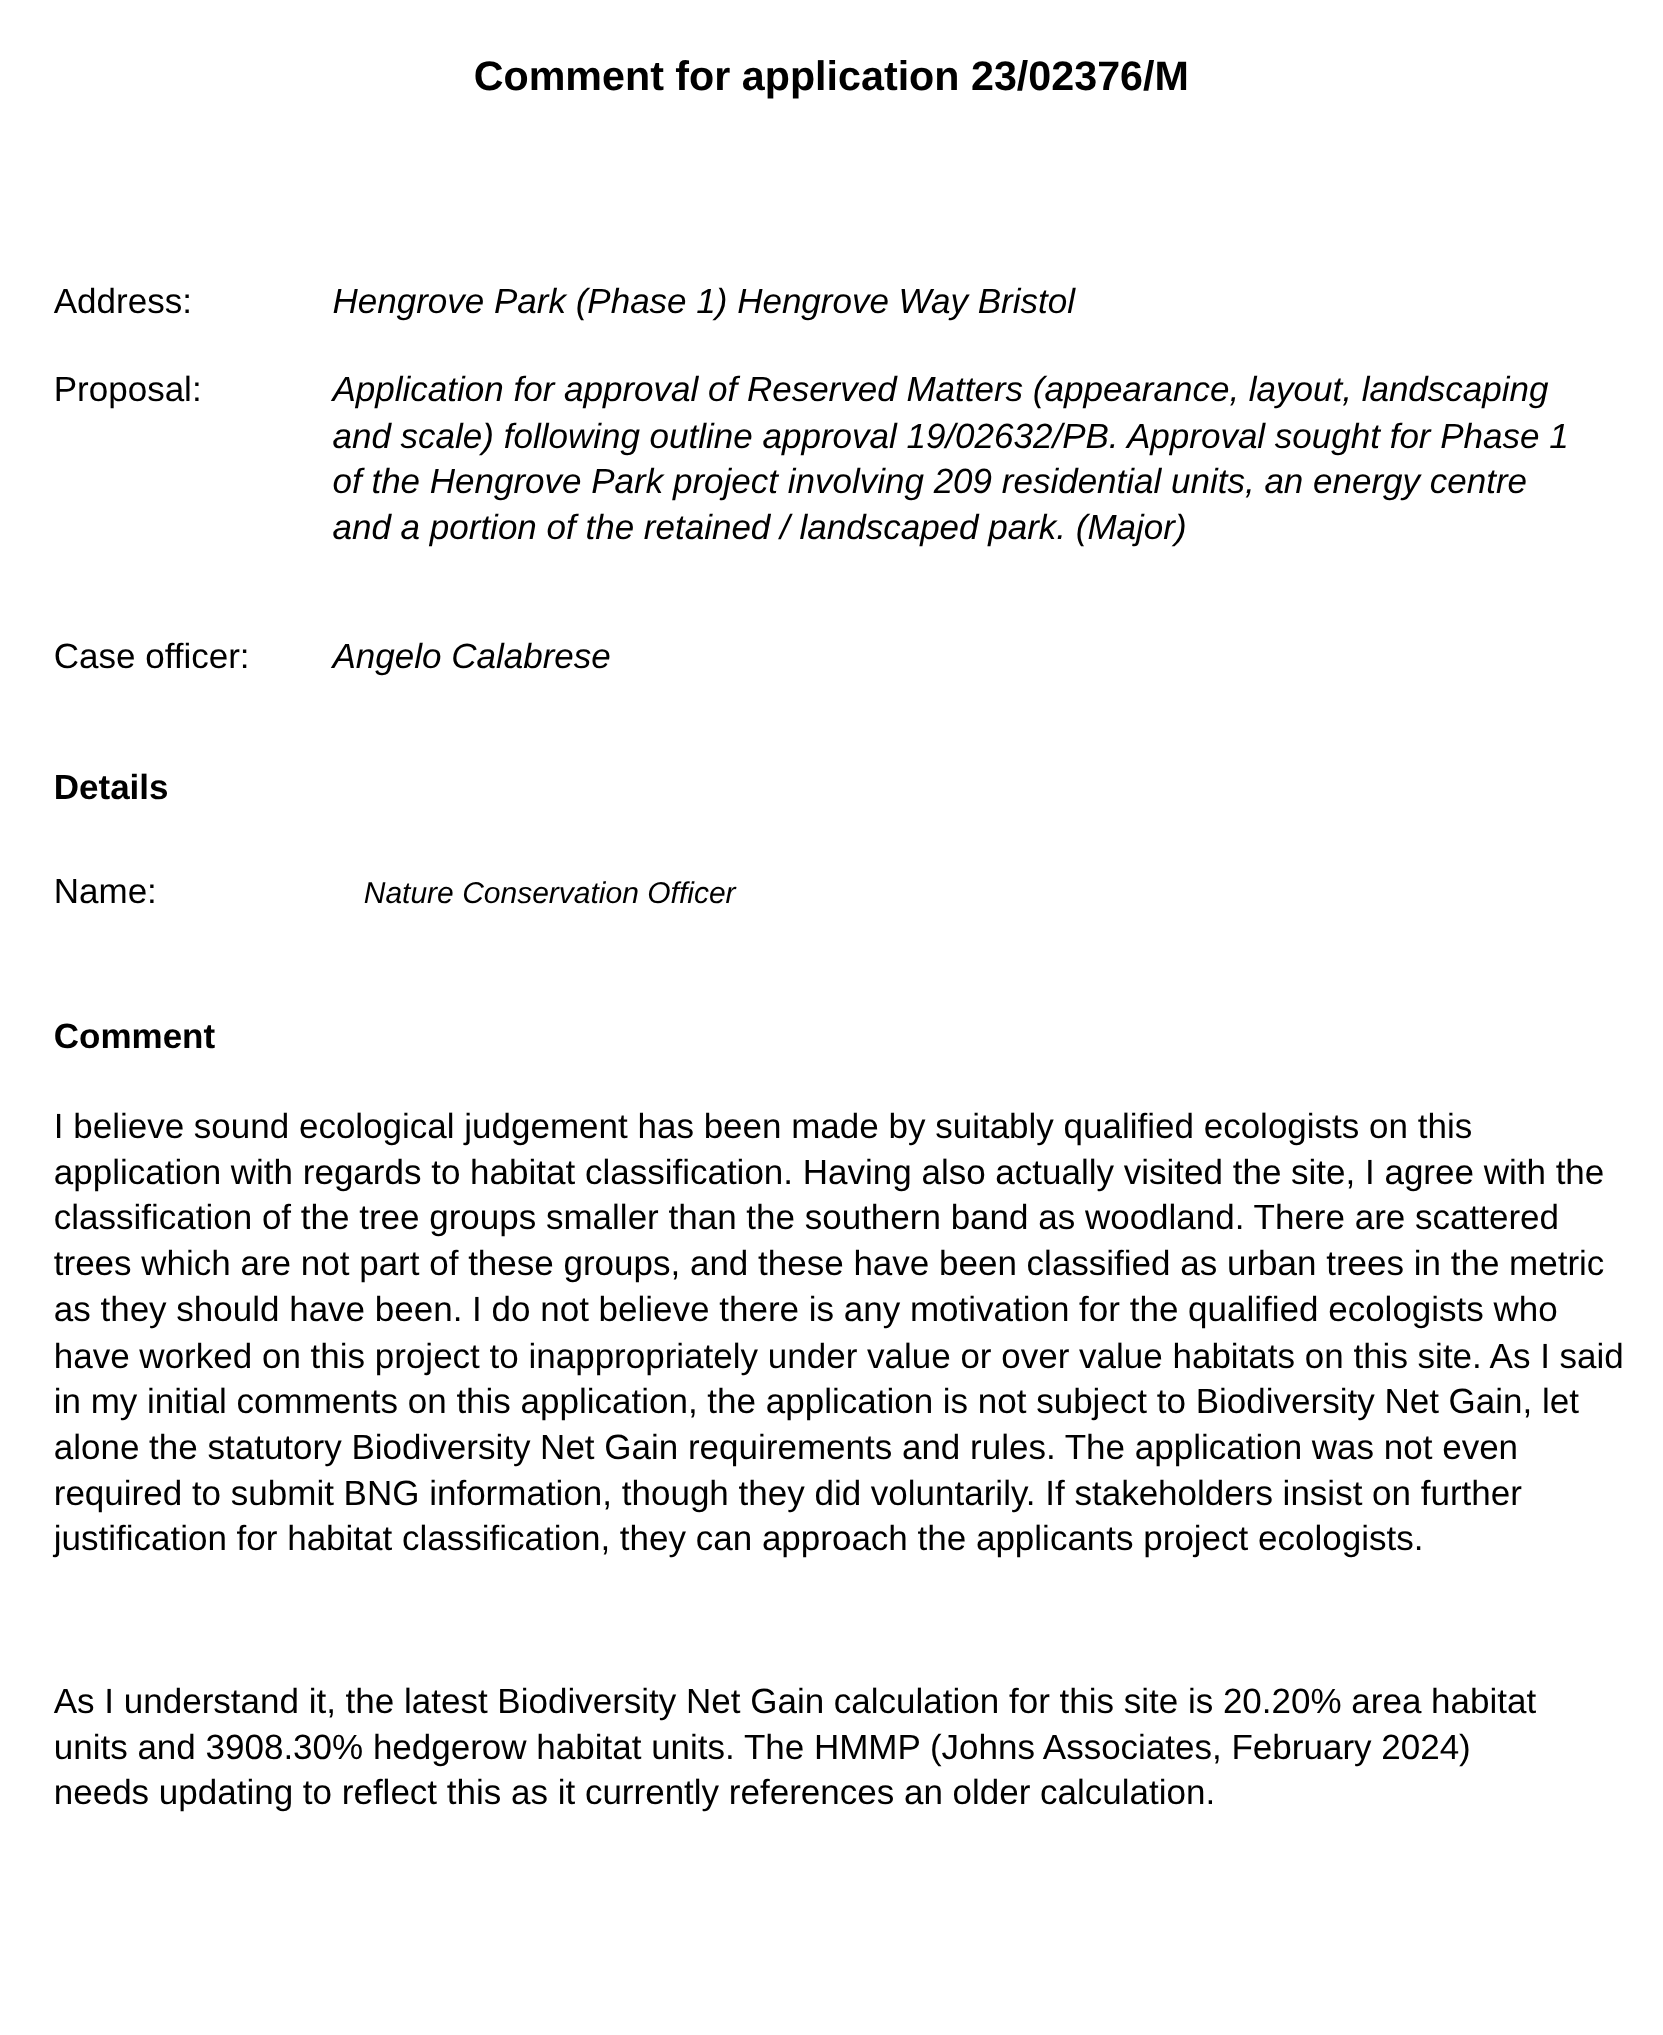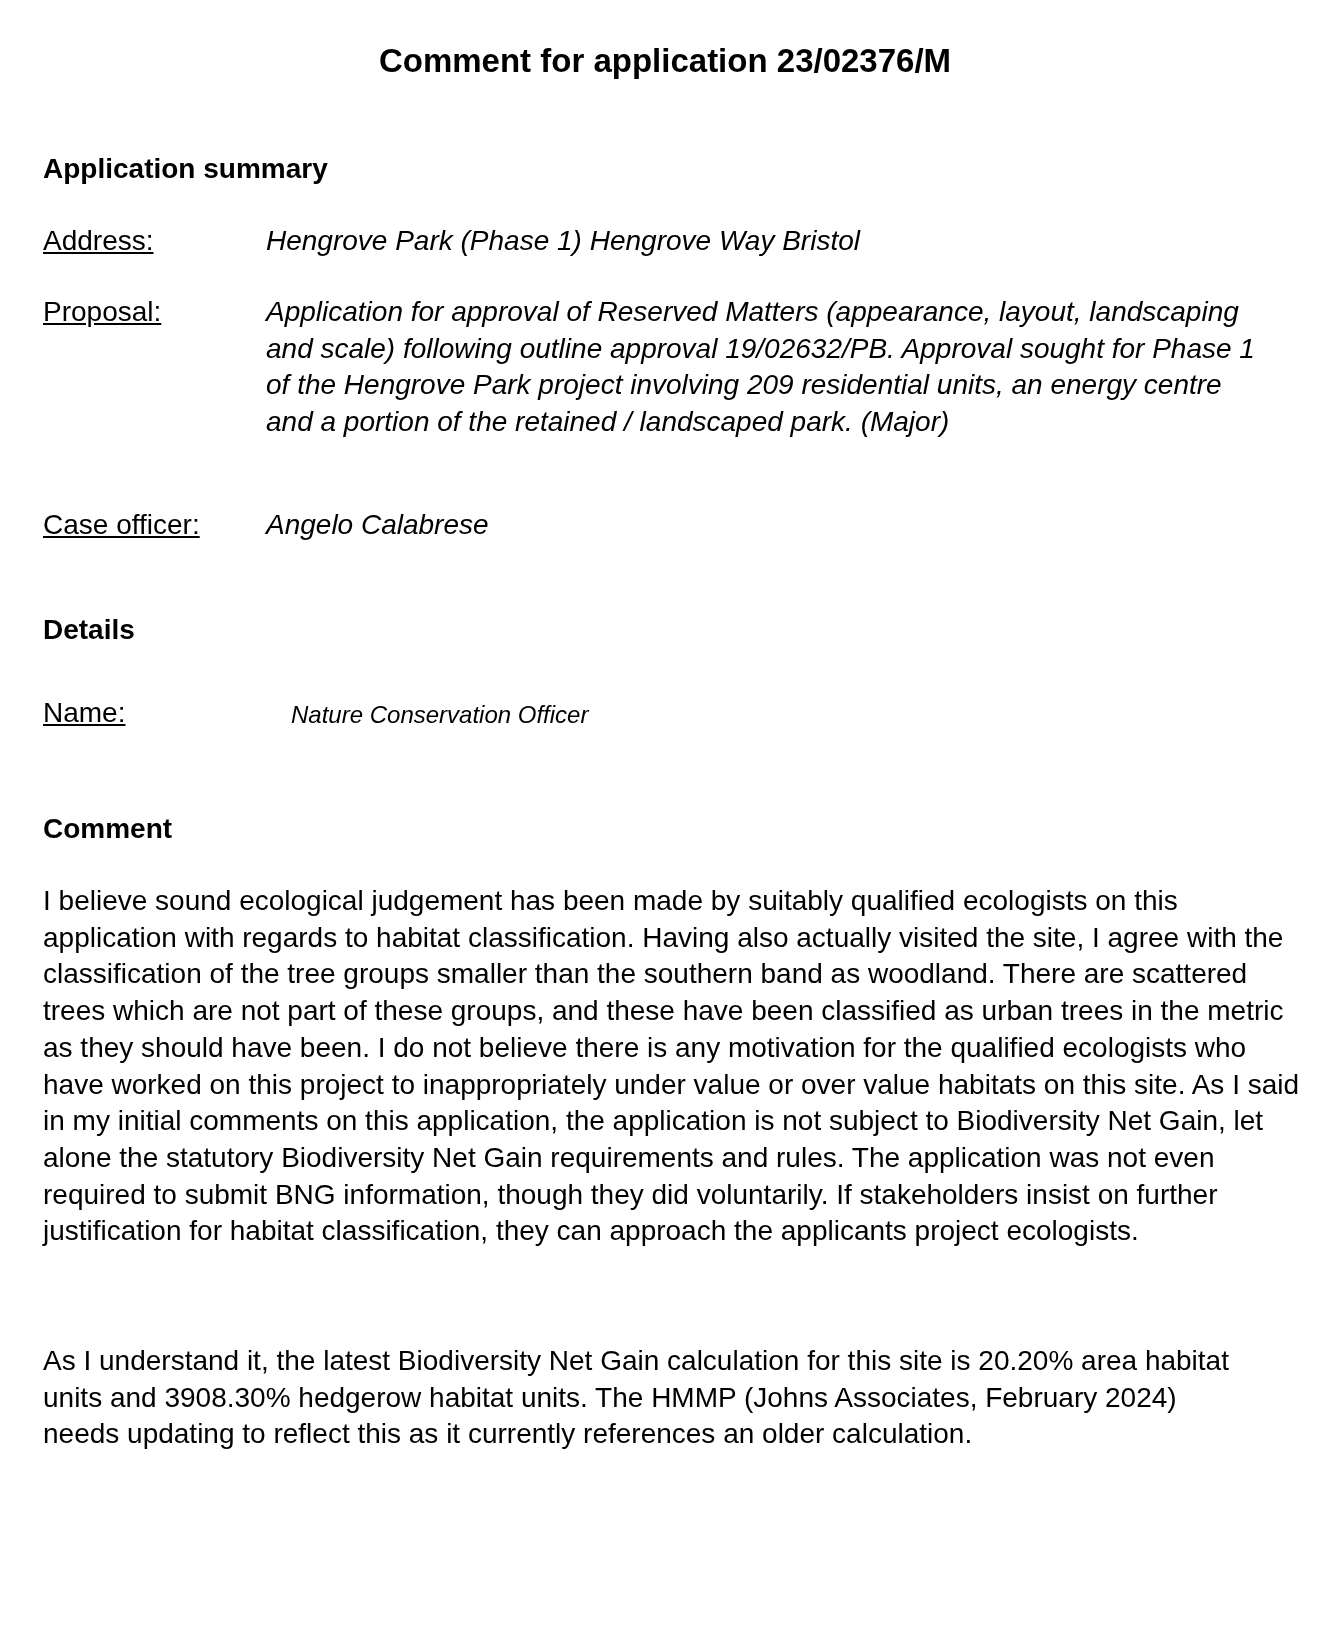--- a/index.html
+++ b/index.html
@@ -46,21 +46,20 @@
       left: 43px;
       width: 1260px;
       font-size: 28px;
       line-height: 36.7px;
     }
     .field-label {
       position: absolute;
       left: 0;
       top: 0;
       width: 220px;
-      text-decoration: underline;
     }
     .field-value {
       position: absolute;
       left: 223px;
       top: 0;
       width: 1040px;
       font-style: italic;
     }
     .field-value.small {
       font-size: 24px;
@@ -75,21 +74,20 @@
       margin: 0;
     }
   </style>
 </head>
 <body>
 
 <div class="page">
 
   <h1 class="doc-title">Comment for application 23/02376/M</h1>
 
-  <h2 class="section-heading" style="top:152px;">Application summary</h2>
 
   <div class="field-row" style="top:223px;">
     <span class="field-label">Address:</span>
     <span class="field-value">Hengrove Park (Phase 1) Hengrove Way Bristol</span>
   </div>
 
   <div class="field-row" style="top:294px;">
     <span class="field-label">Proposal:</span>
     <span class="field-value" style="width:1000px;">Application for approval of Reserved Matters (appearance, layout, landscaping and scale) following outline approval 19/02632/PB. Approval sought for Phase 1 of the Hengrove Park project involving 209 residential units, an energy centre and a portion of the retained / landscaped park. (Major)</span>
   </div>

